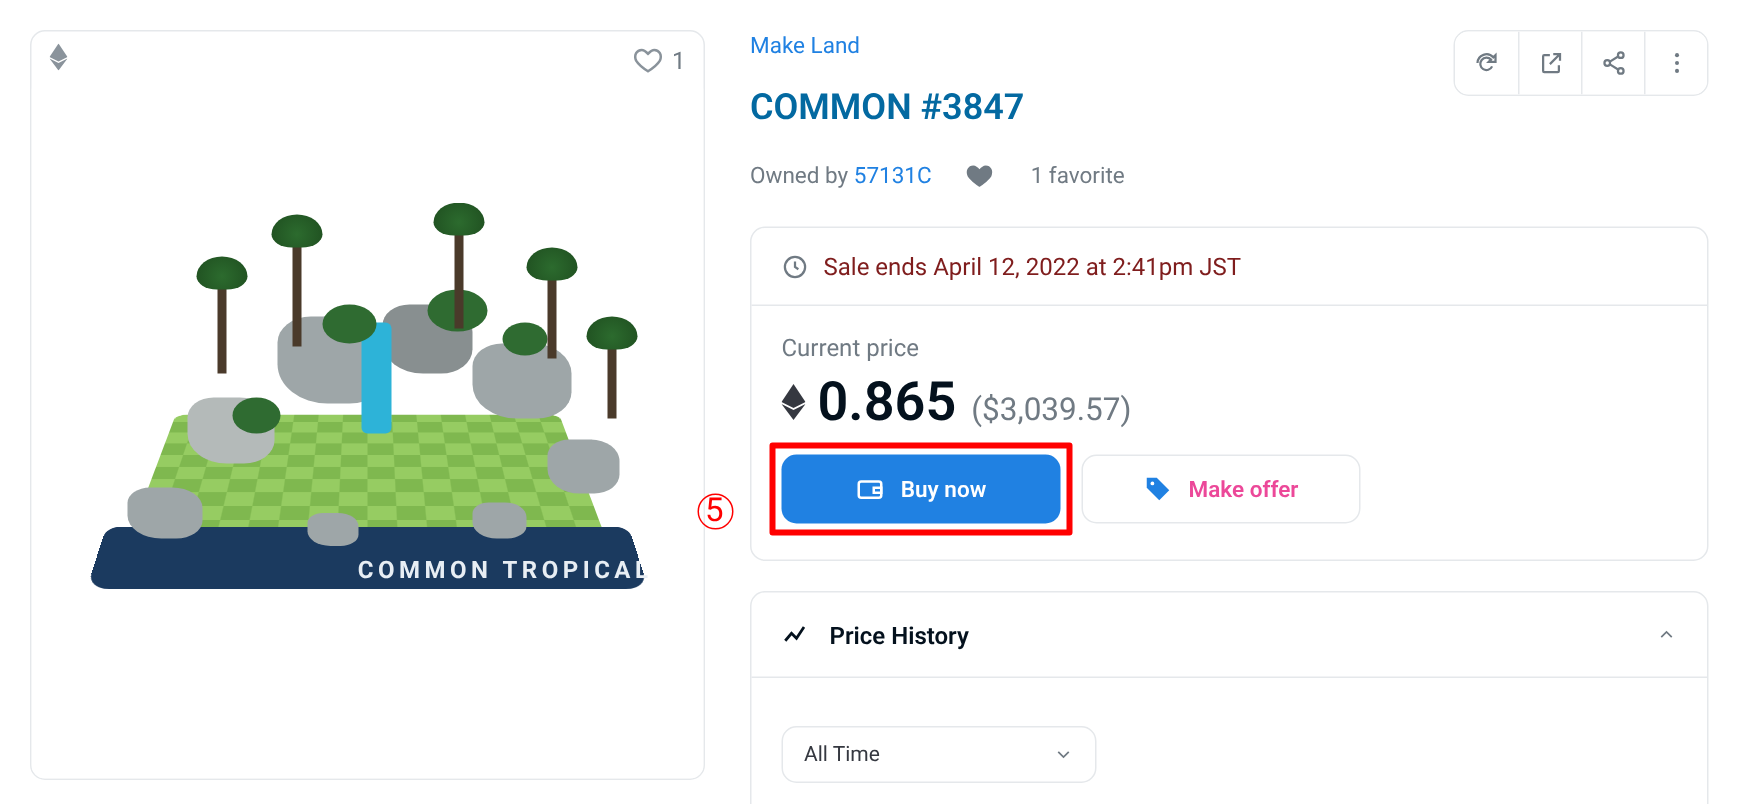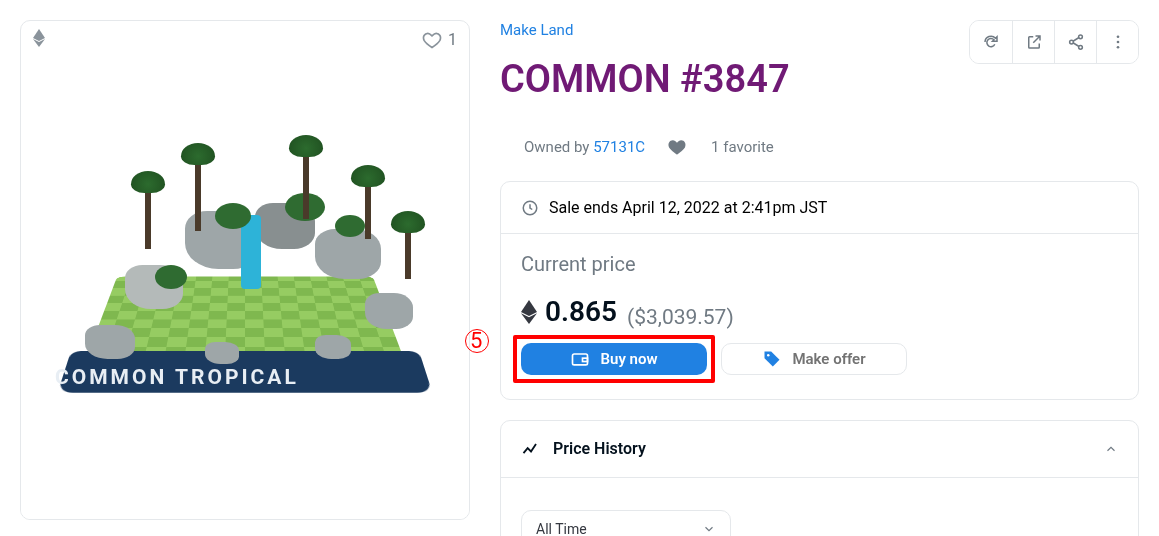--- a/index.html
+++ b/index.html
@@ -64,25 +64,25 @@
   }
   .rock { position: absolute; background: #9ea6a8; border-radius: 30% 40% 35% 45%; }
   .tree { position: absolute; width: 6px; background: #4a3a2a; }
   .tree::before { content: ""; position: absolute; top: -18px; left: -14px; width: 34px; height: 22px; background: radial-gradient(circle at 50% 60%, #2c6b2e 0%, #215322 80%); border-radius: 50% 50% 40% 40% / 60% 60% 40% 40%; }
   .bush { position: absolute; background: #2f6b31; border-radius: 50%; }
   .water { position: absolute; background: #2db3d8; }
   .terrain-label {
     position: absolute;
     bottom: 90px;
     left: 0; right: 0;
-    text-align: left;
+    text-align: right;
     color: #e8eef4;
     font-weight: 700;
     letter-spacing: 3px;
-    font-size: 21px;
+    font-size: 16px;
   }
 
   .top-actions {
     float: right;
     display: flex;
     border: 1px solid #e5e8eb;
     border-radius: 10px;
     overflow: hidden;
   }
   .top-actions button {
@@ -91,47 +91,47 @@
     border-left: 1px solid #e5e8eb;
     width: 42px; height: 42px;
     display: flex; align-items: center; justify-content: center;
     cursor: pointer;
     color: #707a83;
   }
   .top-actions button:first-child { border-left: none; }
   .top-actions svg { width: 18px; height: 18px; }
 
   .collection-link { color: #2081e2; font-size: 15px; margin-bottom: 18px; display: inline-block; }
-  .title { font-size: 38px; font-weight: 600; color: #701a75; margin-bottom: 36px; }
-  .meta-row { display: flex; align-items: center; gap: 22px; color: #707a83; font-size: 15px; margin-bottom: 24px; margin-left: 24px; }
+  .title { font-size: 24px; font-weight: 600; color: #0369a1; margin-bottom: 22px; }
+  .meta-row { display: flex; align-items: center; gap: 22px; color: #707a83; font-size: 15px; margin-bottom: 24px; }
   .meta-row a { color: #2081e2; text-decoration: none; }
   .meta-fav { display: flex; align-items: center; gap: 24px; }
   .meta-fav svg { width: 20px; height: 20px; fill: #707a83; }
 
   .sale-card { border: 1px solid #e5e8eb; border-radius: 10px; margin-bottom: 20px; }
-  .sale-top { padding: 16px 20px; border-bottom: 1px solid #e5e8eb; display: flex; align-items: center; gap: 10px; color: #000000; }
+  .sale-top { padding: 16px 20px; border-bottom: 1px solid #e5e8eb; display: flex; align-items: center; gap: 10px; color: #7f1d1d; }
   .sale-body { padding: 18px 20px 24px; }
-  .price-label { color: #707a83; font-size: 20px; margin-bottom: 19px; }
+  .price-label { color: #707a83; font-size: 16px; margin-bottom: 6px; }
   .price-row { display: flex; align-items: baseline; gap: 10px; }
   .price-eth { display: flex; align-items: center; gap: 8px; }
-  .price-value { font-size: 28px; font-weight: 600; }
+  .price-value { font-size: 36px; font-weight: 600; }
   .price-usd { color: #707a83; font-size: 21px; }
   .btn-row { margin-top: 14px; display: flex; gap: 14px; }
   .btn {
     flex: 0 0 186px;
-    height: 32px;
+    height: 46px;
     border-radius: 10px;
     display: flex; align-items: center; justify-content: center;
     gap: 10px;
     font-weight: 600;
     font-size: 15px;
     cursor: pointer;
   }
   .btn-primary { background: #2081e2; color: #fff; border: none; }
-  .btn-secondary { background: #fff; color: #737373; border: 1px solid #e5e8eb; }
+  .btn-secondary { background: #fff; color: #ec4899; border: 1px solid #e5e8eb; }
   .highlight {
     border: 4px solid #ff0000;
     padding: 4px;
     margin: -8px;
     border-radius: 2px;
     display: inline-flex;
   }
   .step-marker {
     position: absolute;
     color: #ff0000;

